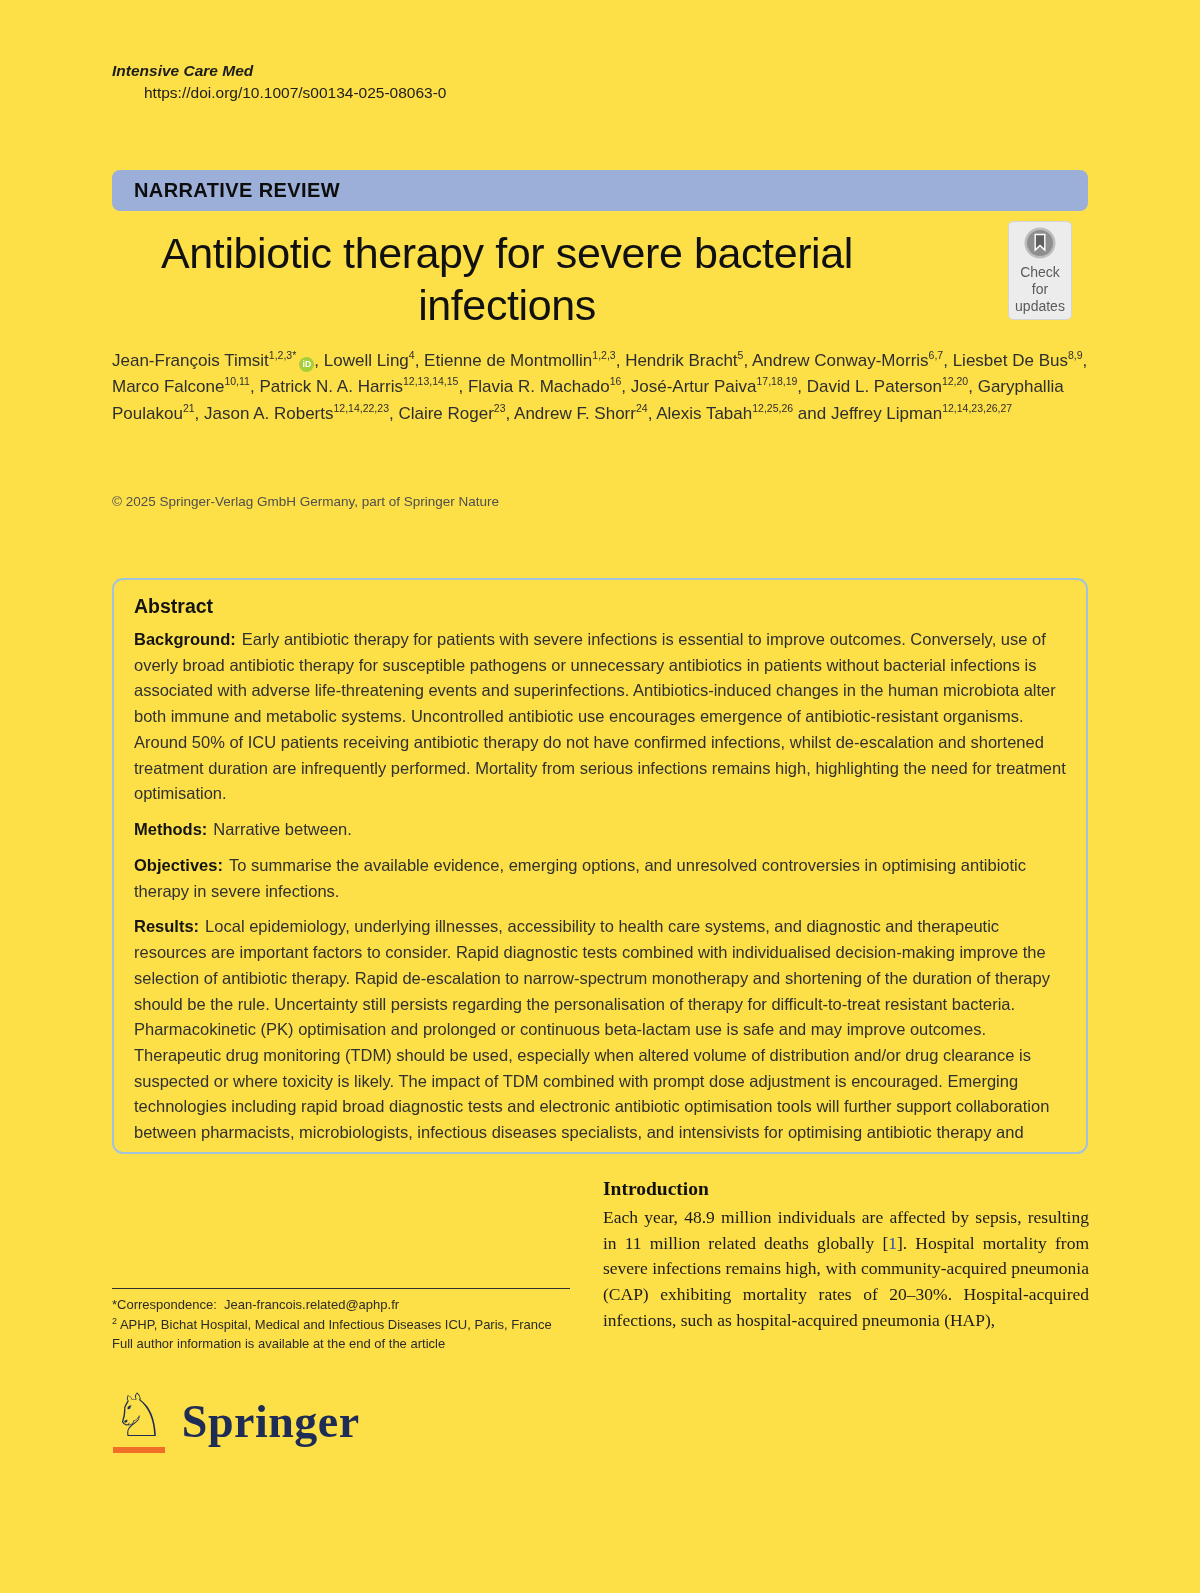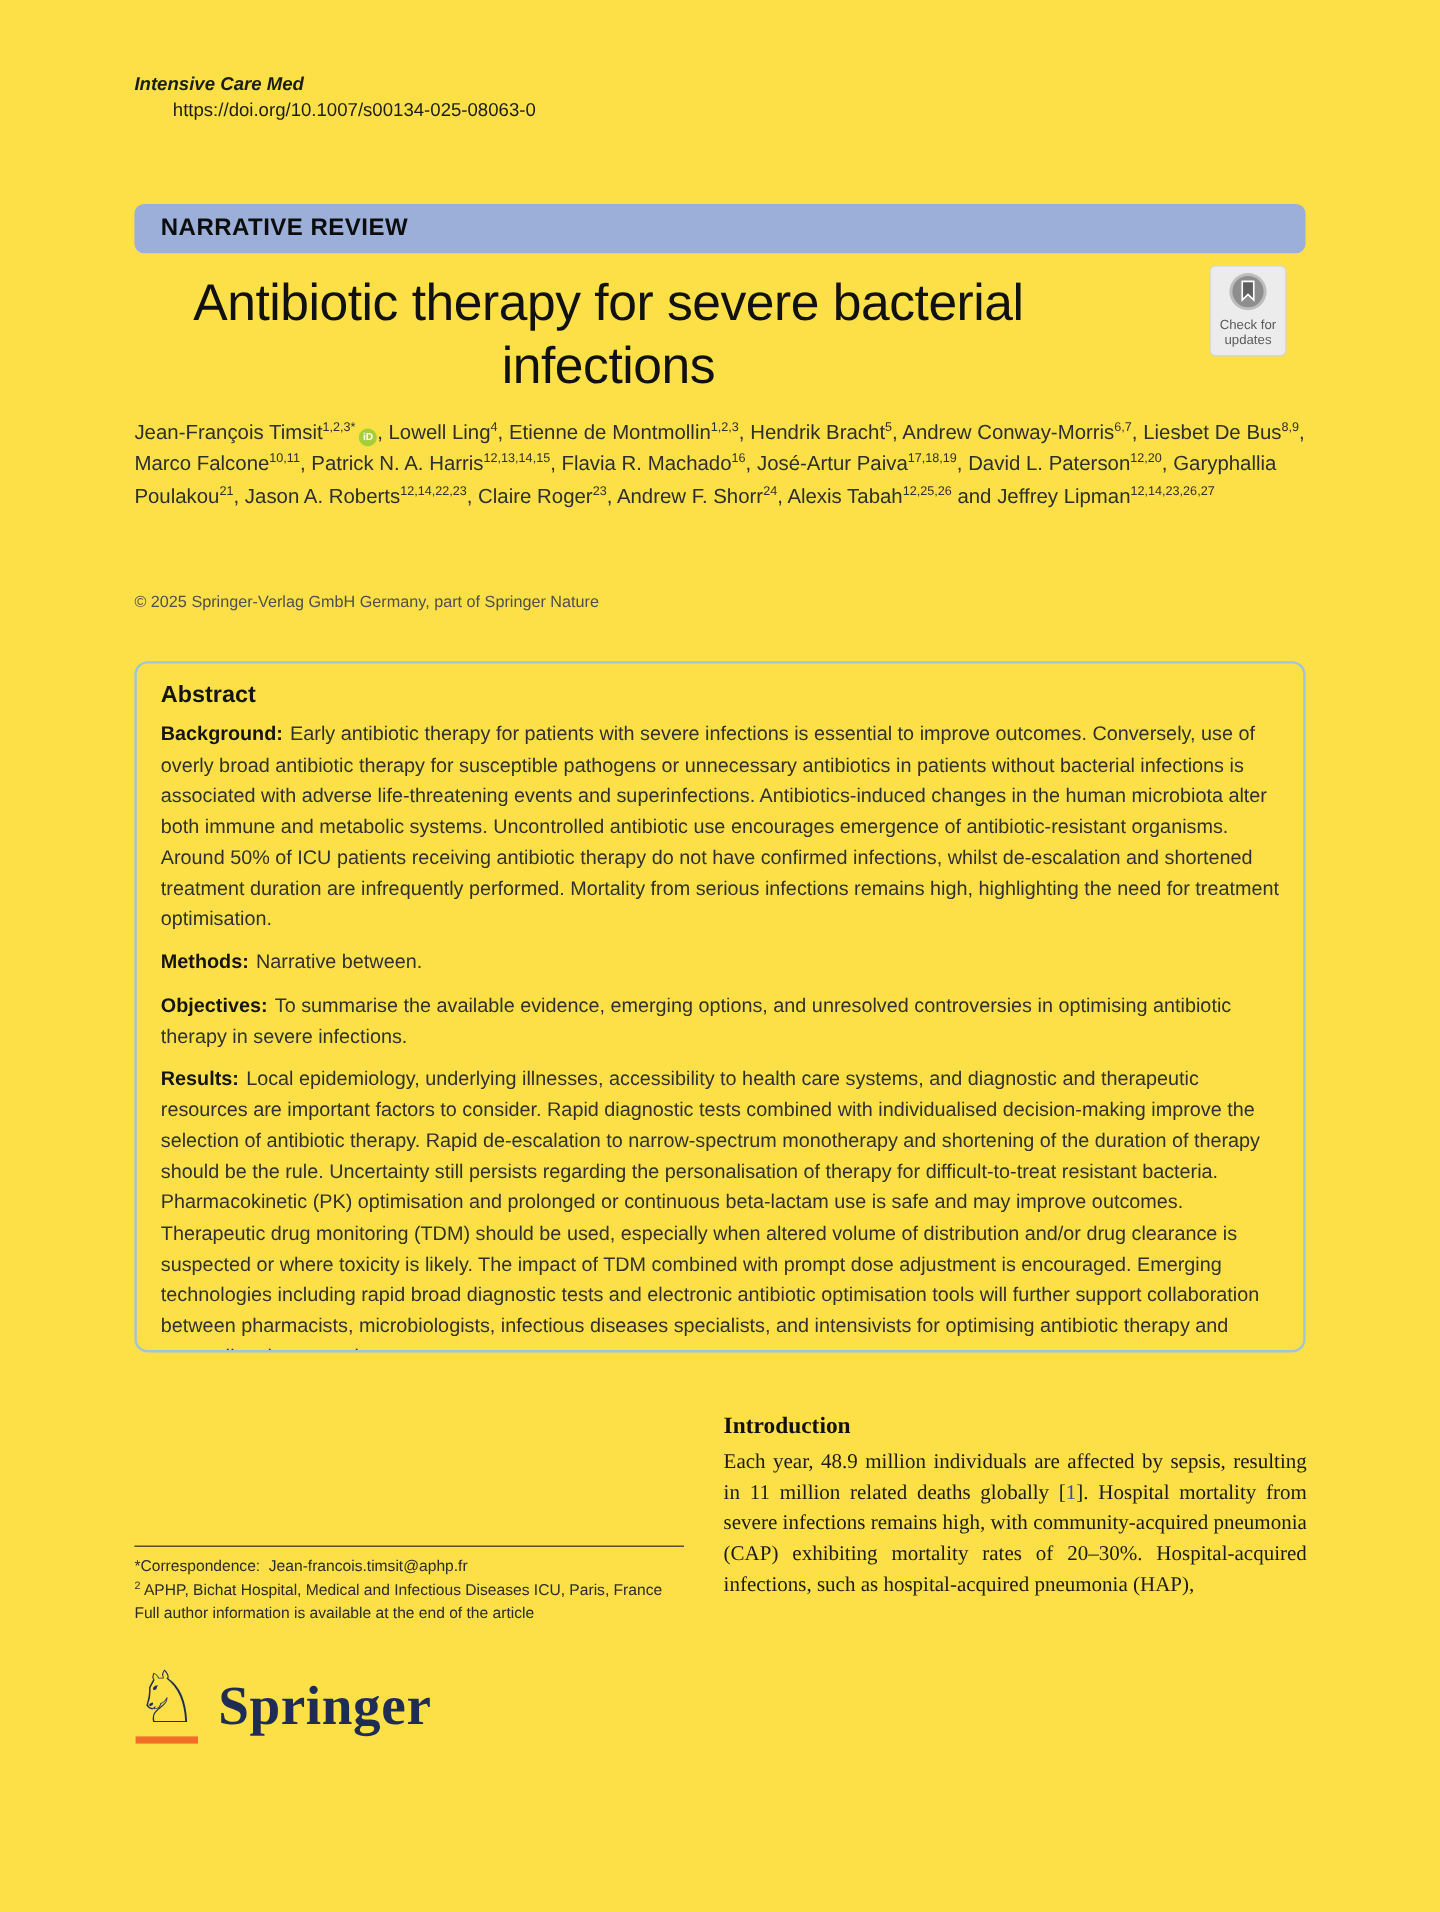--- a/index.html
+++ b/index.html
@@ -39,40 +39,40 @@
     font-size:43px;font-weight:500;color:#111;line-height:1.2;letter-spacing:-.4px;text-align:center;
   }
 
   
   .check-badge{
     position:absolute;left:1008px;top:221px;width:64px;
     background:#ececec;border:1px solid #d4d4d4;border-radius:5px;
     display:flex;flex-direction:column;align-items:center;
     padding:4px 2px 5px;cursor:pointer;text-align:center;
   }
-  .check-badge-text{font-size:11px;color:#5a5a5a;line-height:1.2;}
+  .check-badge-text{font-size:14px;color:#5a5a5a;line-height:1.2;}
 
   
   .authors{
     position:absolute;left:112px;top:348px;width:976px;
     font-size:17px;line-height:1.55;color:#2e2e2e;
   }
   .authors sup{font-size:10.5px;line-height:0;vertical-align:super;letter-spacing:0;}
   .orcid{
     display:inline-block;width:15px;height:15px;border-radius:50%;
     background:var(--orcid-green);color:#fff;font-size:8.5px;font-weight:bold;
     text-align:center;line-height:15px;vertical-align:-1px;margin-left:3px;cursor:pointer;
   }
 
   
   .copyright{position:absolute;left:112px;top:494px;font-size:13.5px;color:#4f4f4f;}
 
   
   .abstract-box{
-    position:absolute;left:112px;top:551px;width:976px;height:576px;
+    position:absolute;left:112px;top:578px;width:976px;height:576px;
     border:2px solid var(--abstract-border);border-radius:11px;
     padding:15px 20px 16px;overflow:hidden;
   }
   .abstract-heading{font-size:19.5px;font-weight:bold;color:#141414;margin-bottom:9px;}
   .abstract-box p{font-size:16.5px;line-height:1.56;color:#303030;margin-bottom:10px;}
   .abstract-box p .plabel{font-weight:bold;color:#141414;margin-right:6px;}
 
   
   .footnote{position:absolute;left:112px;top:1288px;width:458px;}
   .footnote-rule{border-top:1.4px solid #2f2f2f;width:458px;margin-bottom:6px;}
@@ -141,21 +141,21 @@
     <p><b class="plabel">Methods:</b><span>Narrative between.</span></p>
     <p><b class="plabel">Objectives:</b><span>To summarise the available evidence, emerging options, and unresolved controversies in optimising antibiotic therapy in severe infections.</span></p>
     <p><b class="plabel">Results:</b><span>Local epidemiology, underlying illnesses, accessibility to health care systems, and diagnostic and therapeutic resources are important factors to consider. Rapid diagnostic tests combined with individualised decision-making improve the selection of antibiotic therapy. Rapid de-escalation to narrow-spectrum monotherapy and shortening of the duration of therapy should be the rule. Uncertainty still persists regarding the personalisation of therapy for difficult-to-treat resistant bacteria. Pharmacokinetic (PK) optimisation and prolonged or continuous beta-lactam use is safe and may improve outcomes. Therapeutic drug monitoring (TDM) should be used, especially when altered volume of distribution and/or drug clearance is suspected or where toxicity is likely. The impact of TDM combined with prompt dose adjustment is encouraged. Emerging technologies including rapid broad diagnostic tests and electronic antibiotic optimisation tools will further support collaboration between pharmacists, microbiologists, infectious diseases specialists, and intensivists for optimising antibiotic therapy and stewarding these precious resources.</span></p>
 
   </div>
 
   <div class="footnote">
     <div class="footnote-rule"></div>
     <div>
       <span>*Correspondence:&nbsp; </span>
-      <span>Jean-francois.timsit@aphp.fr</span>
+      <span>Jean-francois.related@aphp.fr</span>
     </div>
     <div>
       <sup>2</sup>
       <span>APHP, Bichat Hospital, Medical and Infectious Diseases ICU, Paris, France</span>
     </div>
     <div>Full author information is available at the end of the article</div>
   </div>
 
   <div class="intro">
     <div class="intro-heading">Introduction</div>

